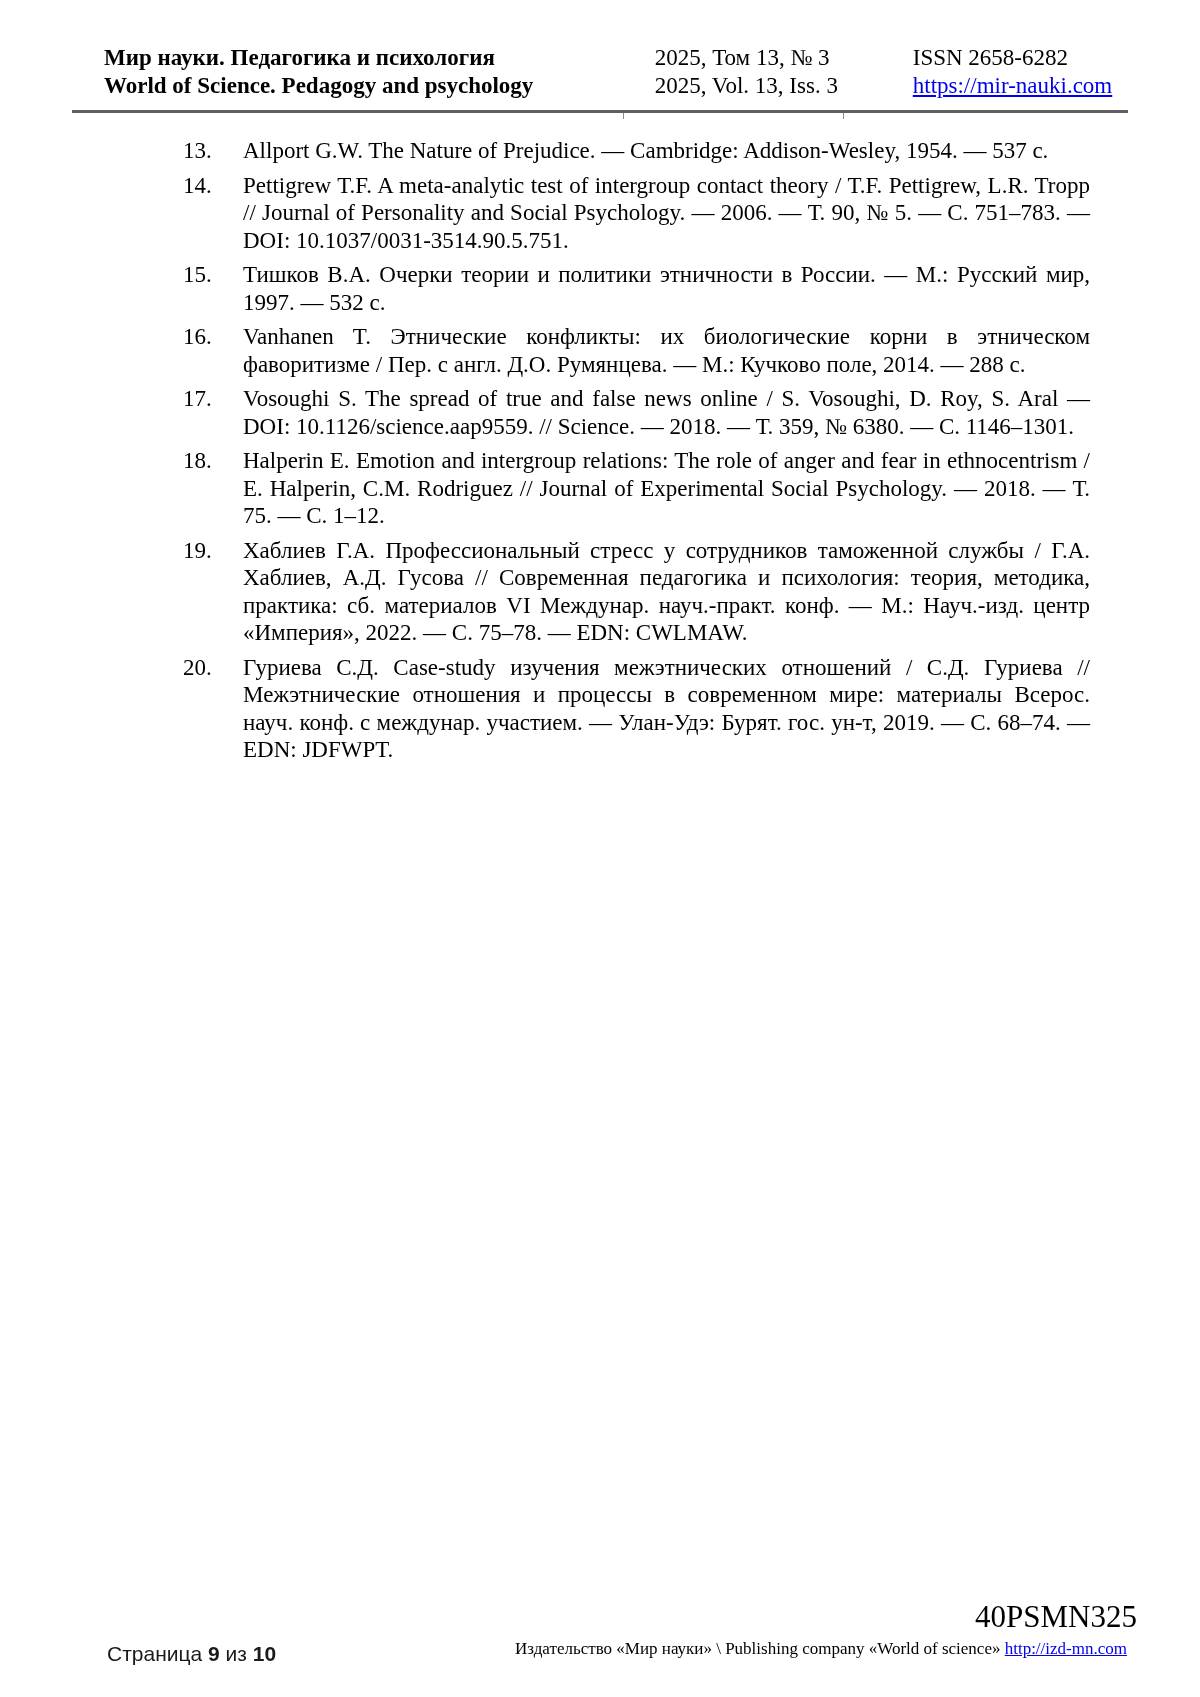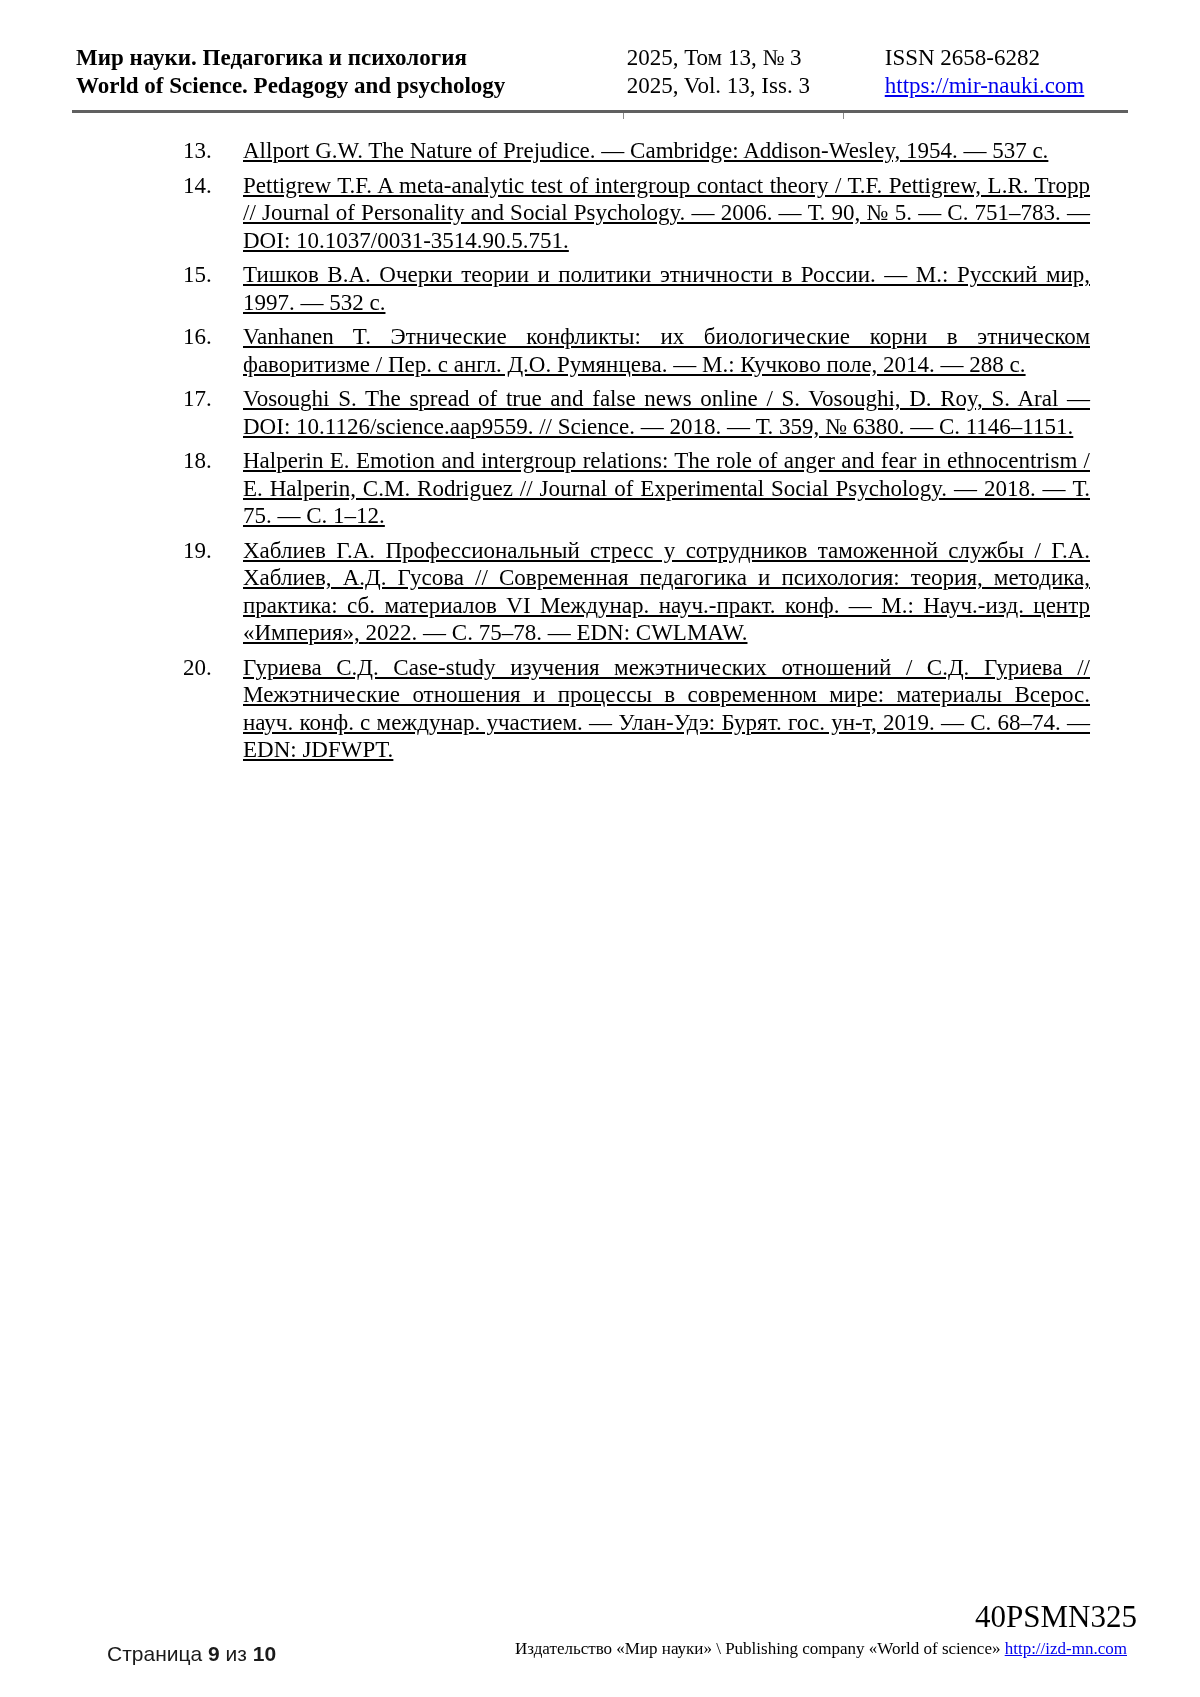--- a/index.html
+++ b/index.html
@@ -13,21 +13,21 @@
     background:#ffffff;
     color:var(--color-text,#000);
     font-family:"Liberation Serif", serif;
     position:relative;
     overflow:hidden;
   }
   .page{position:absolute;inset:0;}
 
   
   .header{
-    position:absolute;left:76px;top:44px;width:1034px;
+    position:absolute;left:104px;top:44px;width:1034px;
     display:flex;
     font-size:23px;line-height:28px;
   }
   .h-col1{width:555px;font-weight:bold;}
   .h-col2{width:252px;}
   .h-col3{width:227px;margin-left:8px;}
   .header-rule{
     position:absolute;left:72px;top:110px;width:1056px;height:3px;
     background:var(--color-rule,#606060);
   }
@@ -48,21 +48,20 @@
   .refs{
     position:absolute;left:183px;top:137px;width:907px;
     margin:0;padding:0;list-style:none;
   }
   .ref-item{
     position:relative;
     padding-left:60px;
     text-align:justify;
     font-size:23px;line-height:27.5px;
     margin-bottom:7px;
-    text-decoration:underline;
   }
   .ref-num{
     position:absolute;left:0;top:0;
   }
 
   
   .page-counter{
     position:absolute;left:107px;top:1642px;
     font-family:"Liberation Sans", sans-serif;
     font-size:21px;color:#1a1a1a;
@@ -120,21 +119,21 @@
         <span class="ref-text">Тишков В.А. Очерки теории и политики этничности в России. — М.: Русский мир, 1997. — 532 с.</span>
       </li>
 
       <li class="ref-item">
         <span class="ref-num">16.</span>
         <span class="ref-text">Vanhanen T. Этнические конфликты: их биологические корни в этническом фаворитизме / Пер. с англ. Д.О. Румянцева. — М.: Кучково поле, 2014. — 288 с.</span>
       </li>
 
       <li class="ref-item">
         <span class="ref-num">17.</span>
-        <span class="ref-text">Vosoughi S. The spread of true and false news online / S. Vosoughi, D. Roy, S. Aral — DOI: 10.1126/science.aap9559. // Science. — 2018. — Т. 359, № 6380. — С. 1146–1151.</span>
+        <span class="ref-text">Vosoughi S. The spread of true and false news online / S. Vosoughi, D. Roy, S. Aral — DOI: 10.1126/science.aap9559. // Science. — 2018. — Т. 359, № 6380. — С. 1146–1301.</span>
       </li>
 
       <li class="ref-item">
         <span class="ref-num">18.</span>
         <span class="ref-text">Halperin E. Emotion and intergroup relations: The role of anger and fear in ethnocentrism / E. Halperin, C.M. Rodriguez // Journal of Experimental Social Psychology. — 2018. — Т. 75. — С. 1–12.</span>
       </li>
 
       <li class="ref-item">
         <span class="ref-num">19.</span>
         <span class="ref-text">Хаблиев Г.А. Профессиональный стресс у сотрудников таможенной службы / Г.А. Хаблиев, А.Д. Гусова // Современная педагогика и психология: теория, методика, практика: сб. материалов VI Междунар. науч.-практ. конф. — М.: Науч.-изд. центр «Империя», 2022. — С. 75–78. — EDN: CWLMAW.</span>

